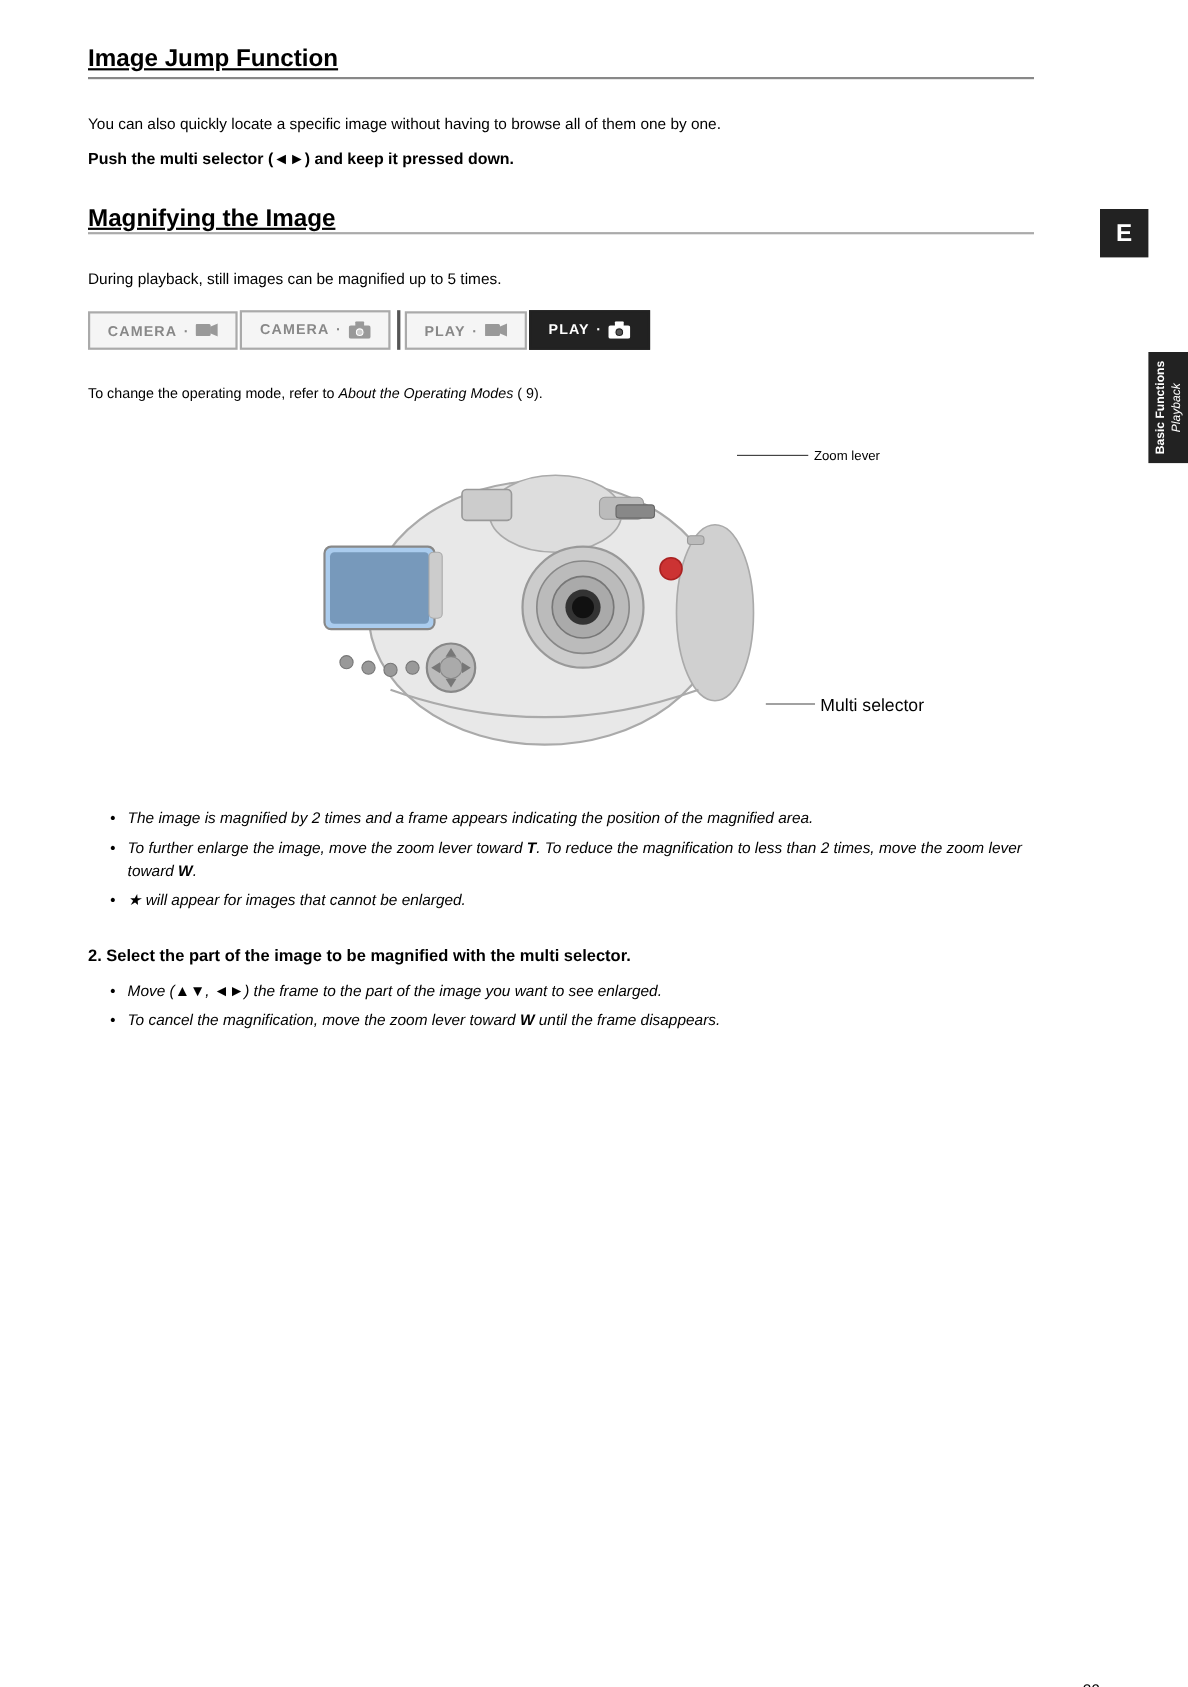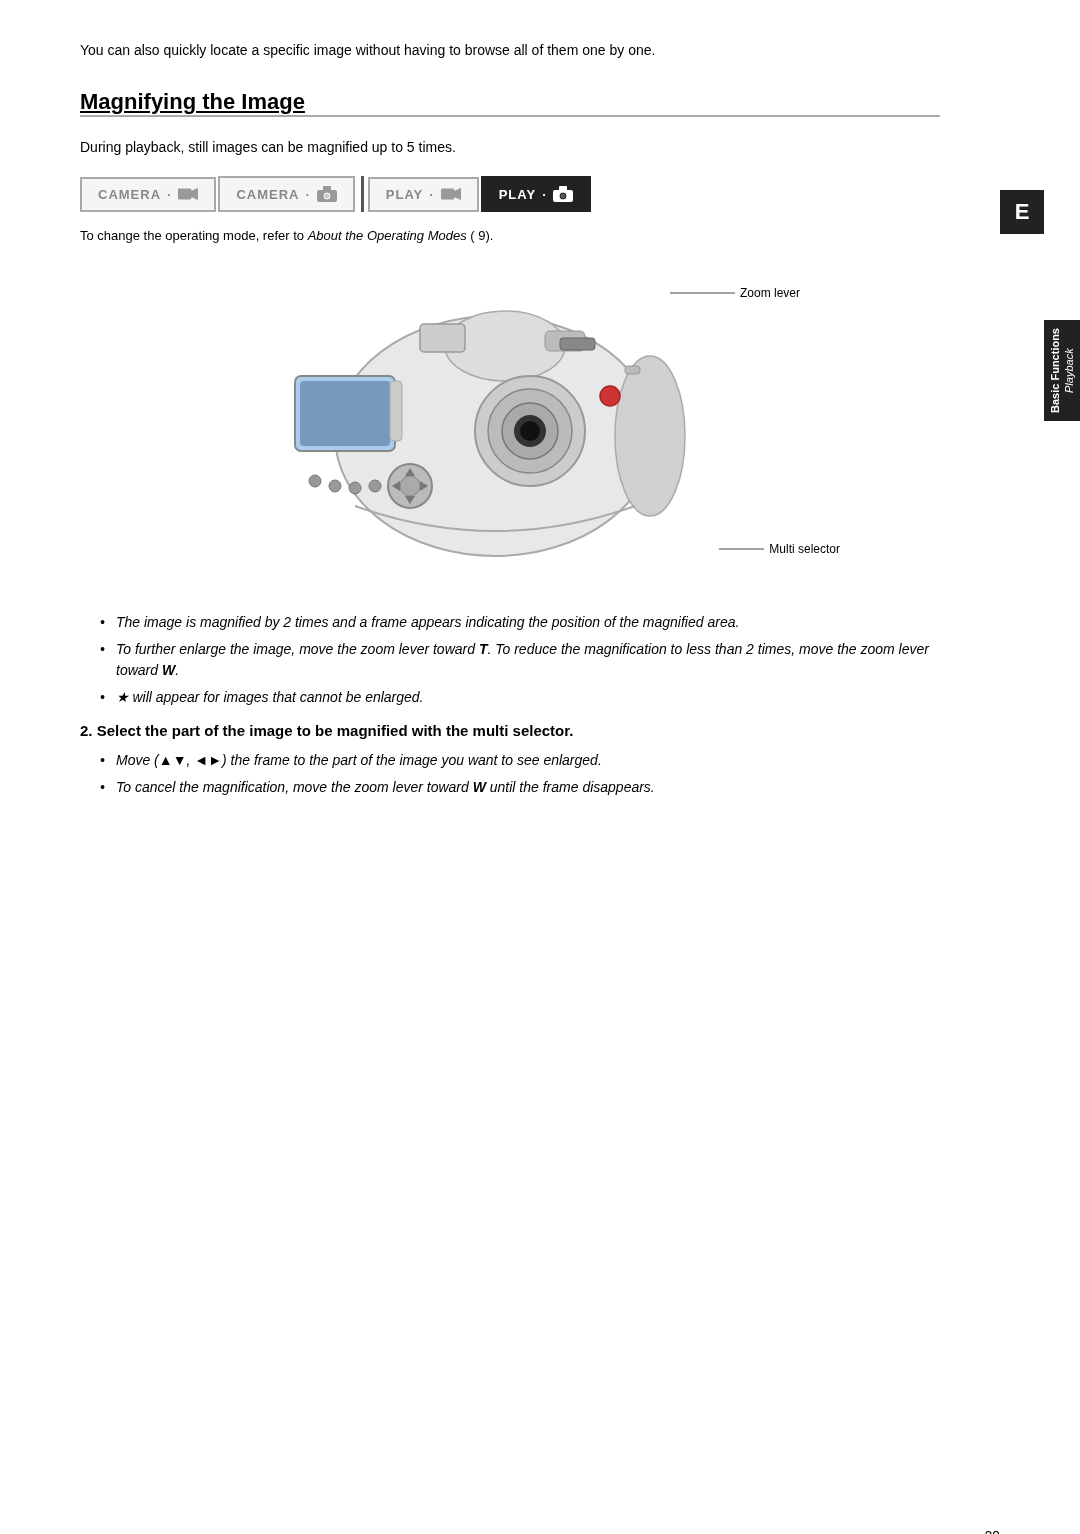--- a/index.html
+++ b/index.html
@@ -85,33 +85,34 @@
       margin-bottom: 20px;
       border-bottom: 2px solid #aaa;
       padding-bottom: 0;
       margin-top: 28px;
     }
 
     p {
       margin-bottom: 8px;
       line-height: 1.5;
       font-size: 14px;
+      margin-top: 30px;
     }
 
     .bold-instruction {
       font-weight: bold;
       font-size: 14.5px;
       margin-top: 12px;
       margin-bottom: 6px;
     }
 
     
     .mode-buttons-row {
       display: flex;
-      align-items: center;
+      align-items: flex-end;
       gap: 0;
       margin: 18px 0 14px 0;
     }
 
     .mode-btn {
       border: 2px solid #aaa;
       padding: 8px 16px;
       font-size: 13px;
       font-weight: bold;
       letter-spacing: 1px;
@@ -215,23 +216,25 @@
   <div class="side-tab">
     <span class="side-tab-text">
       <span>Basic Functions</span>
       <br>
       <span class="side-tab-italic">Playback</span>
     </span>
   </div>
 
   <div class="main-content">
 
+    <h2 class="section-title">Image Jump Function</h2>
 
     <p>You can also quickly locate a specific image without having to browse all of them one by one.</p>
 
+    <p class="bold-instruction">Push the multi selector (◄►) and keep it pressed down.</p>
 
 
     <h2 class="section-title-2">Magnifying the Image</h2>
 
     <p>During playback, still images can be magnified up to 5 times.</p>
 
     <div class="mode-buttons-row">
 
       <div class="mode-btn">
         <span>CAMERA</span>
@@ -283,21 +286,21 @@
     <div class="diagram-area">
 
       <div style="position:absolute; right:140px; top:30px; font-size:12px; text-align:left;">
         <span>Zoom lever</span>
         
         <svg style="position:absolute;left:-70px;top:6px;" width="65" height="2">
             <line x1="0" y1="1" x2="65" y2="1" stroke="#444" stroke-width="1"></line>
           </svg>
       </div>
 
-      <div style="position:absolute; right:100px; bottom:40px; font-size:12px;">
+      <div style="position:absolute; right:100px; bottom:66px; font-size:16px;">
         <span>Multi selector</span>
         <svg style="position:absolute;left:-50px;top:6px;" width="45" height="2">
             <line x1="0" y1="1" x2="45" y2="1" stroke="#444" stroke-width="1"></line>
           </svg>
       </div>
 
       <div class="camera-svg">
         <svg width="500" height="310" viewBox="0 0 500 310">
 
           <ellipse cx="260" cy="160" rx="160" ry="120" fill="#e8e8e8" stroke="#aaa" stroke-width="2"></ellipse>

